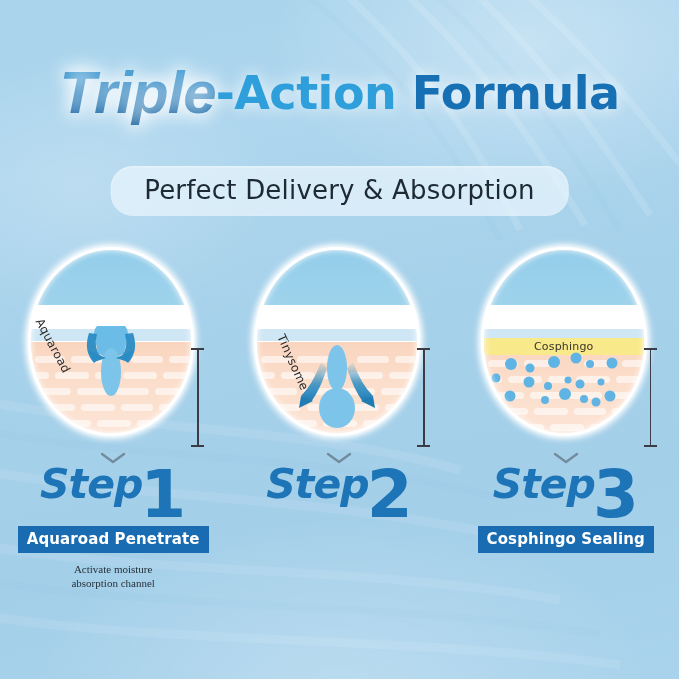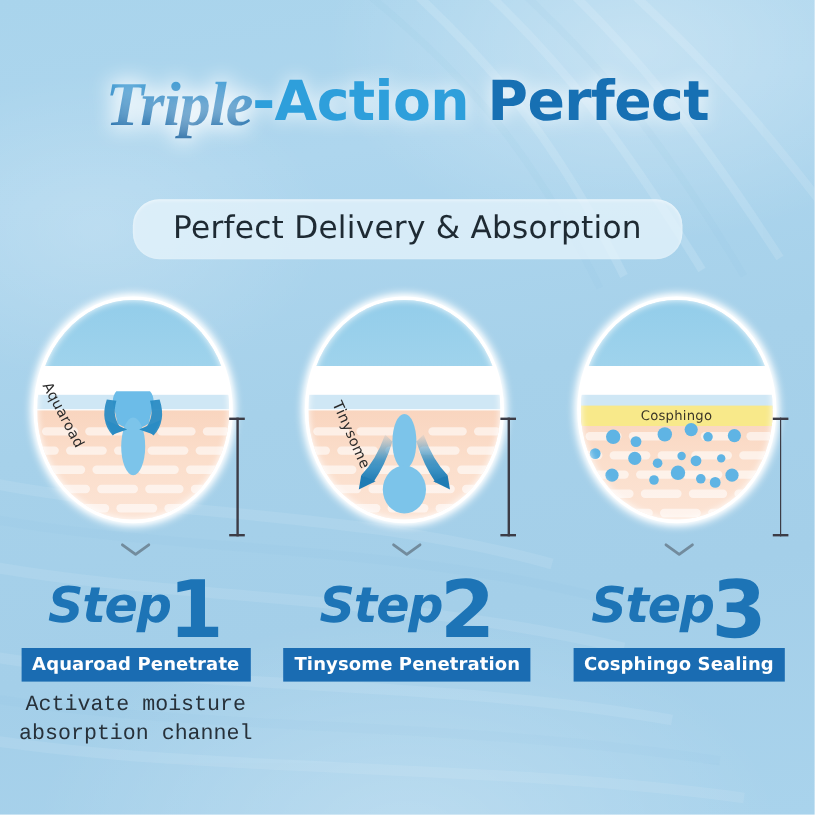--- a/index.html
+++ b/index.html
@@ -35,22 +35,22 @@
   
   .title-wrap {
     position: absolute;
     top: 58px;
     left: 0;
     width: 679px;
     text-align: center;
     white-space: nowrap;
   }
   .t-triple {
-    font-family: Liberation Serif, serif;
-    font-size: 52px;
+    font-family: Liberation Sans, sans-serif;
+    font-size: 60px;
     font-weight: 700;
     font-style: italic;
     letter-spacing: -1px;
     background: linear-gradient(180deg, #3ba3dd 0%, #1f7dbe 42%, #135d9b 100%);
     -webkit-background-clip: text;
     background-clip: text;
     color: transparent;
     text-shadow: 0 0 16px rgba(255,255,255,0.85);
     filter: drop-shadow(0 0 9px rgba(255,255,255,0.9));
   }
@@ -199,23 +199,22 @@
   
   .chev {
     margin-top: 4px;
     width: 26px;
     height: 12px;
     opacity: .55;
   }
 
   
   .step-line {
-    margin-top: 14px;
     display: flex;
-    align-items: center;
+    align-items: flex-start;
     justify-content: center;
     line-height: 1;
   }
   .step-word {
     font-family: "DejaVu Sans", sans-serif;
     font-size: 41px;
     font-weight: 700;
     font-style: italic;
     color: #1d74b6;
     letter-spacing: -1px;
@@ -242,22 +241,22 @@
     font-size: 15px;
     font-weight: 700;
     color: #ffffff;
     white-space: nowrap;
     letter-spacing: .1px;
   }
 
   .desc {
     margin-top: 9px;
     text-align: center;
-    font-family: Liberation Mono, monospace;
-    font-size: 18px;
+    font-family: Liberation Serif, serif;
+    font-size: 11px;
     color: #27313a;
     line-height: 1.32;
     white-space: pre-line;
   }
 </style>
 </head>
 <body>
 
 <div id="poster">
 
@@ -278,21 +277,21 @@
       <path d="M-20 545 C 150 575, 360 565, 560 600"></path>
       <path d="M-20 615 C 170 645, 400 635, 620 665"></path>
     </g>
     <g fill="none" stroke="#86bcdc" stroke-opacity="0.12" stroke-width="8">
       <path d="M-20 430 C 130 460, 320 452, 500 498"></path>
       <path d="M-20 580 C 160 610, 380 600, 600 634"></path>
     </g>
   </svg>
 
   <div class="title-wrap">
-    <span class="t-triple">Triple</span><span class="t-action">-Action</span><span class="t-formula"> Perfect</span>
+    <span class="t-triple">Triple</span><span class="t-action">-Action</span><span class="t-formula"> Formula</span>
   </div>
 
   <div class="subtitle-pill">
     <span>Perfect Delivery &amp; Absorption</span>
   </div>
 
   <div class="columns">
 
     <div class="col">
       <div class="diagram-box">
@@ -420,23 +419,20 @@
 
       <svg class="chev" viewBox="0 0 26 12">
         <path d="M2 2 L13 10 L24 2" fill="none" stroke="#4a5560" stroke-width="2.4" stroke-linecap="round" stroke-linejoin="round"></path>
       </svg>
 
       <div class="step-line">
         <span class="step-word">Step</span>
         <span class="step-num">2</span>
       </div>
 
-      <div class="badge">
-        <span>Tinysome Penetration</span>
-      </div>
 
     </div>
 
     <div class="col">
       <div class="diagram-box">
         <div class="circle">
           <div class="layer lay-top"></div>
           <div class="layer lay-white"></div>
           <div class="layer lay-pale"></div>
           <div class="layer lay-skin"></div>

